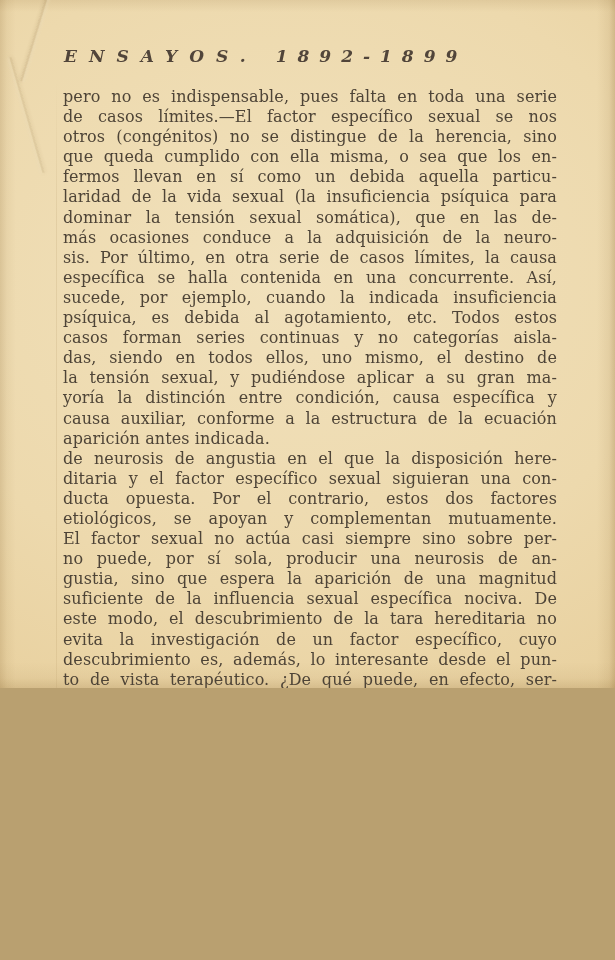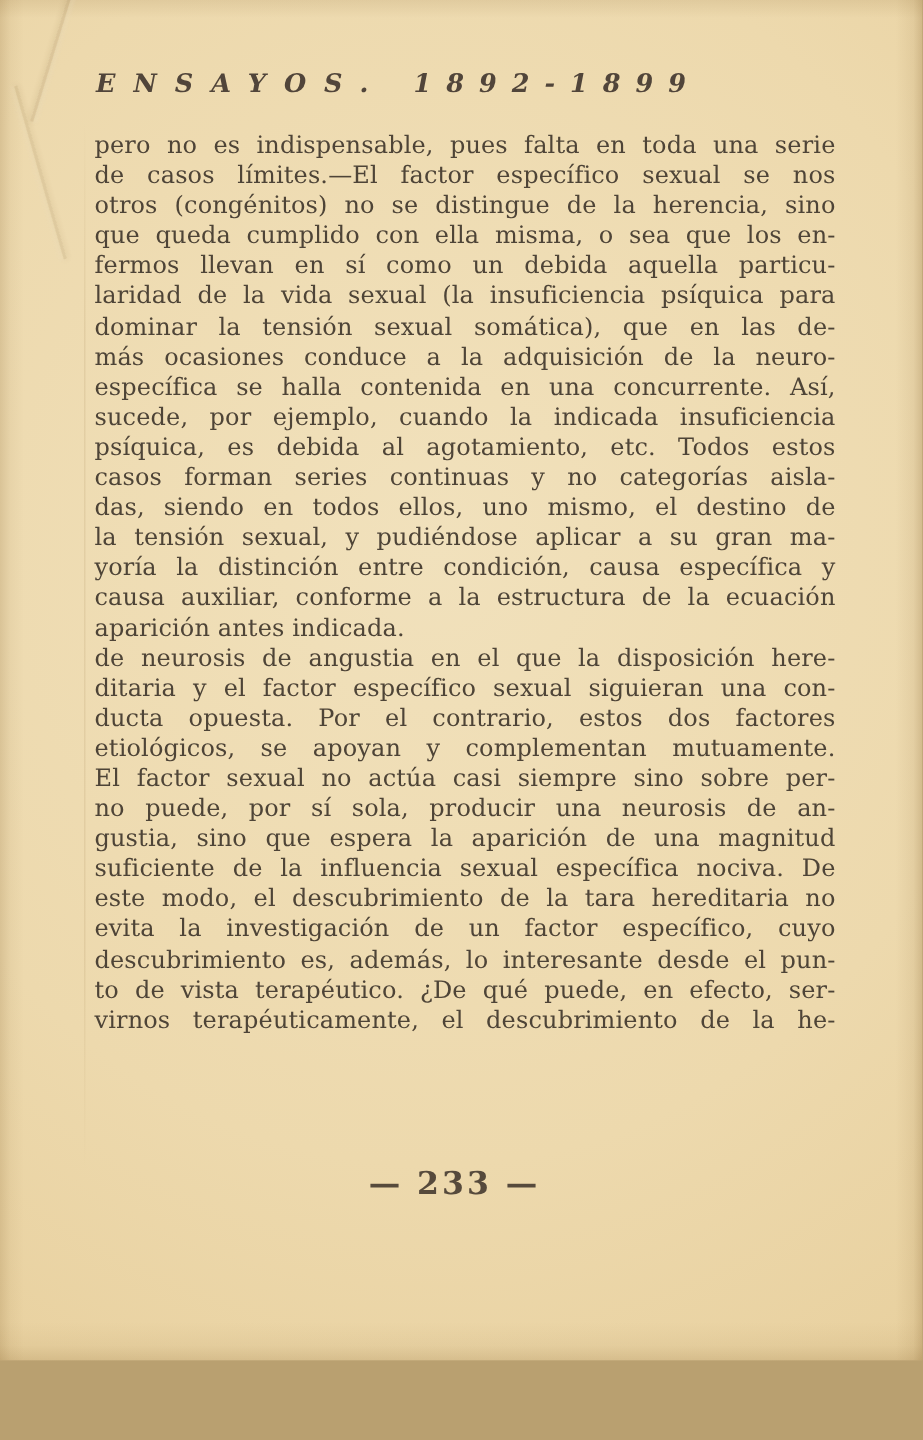--- a/index.html
+++ b/index.html
@@ -1,18 +1,18 @@
 <!DOCTYPE html>
 <html><head>
 <meta charset="utf-8">
 <style>
   html,body{margin:0;padding:0;background:#b9a070;}
   .page{
     position:relative;
-    width:615px;height:907px;
+    width:615px;height:688px;
     overflow:hidden;
     font-family:"DejaVu Serif","Liberation Serif",serif;
     background:
       linear-gradient(to right, rgba(110,72,18,0.16) 0px, rgba(110,72,18,0.05) 7px, rgba(0,0,0,0) 16px),
       linear-gradient(to left,  rgba(110,72,18,0.22) 0px, rgba(110,72,18,0.08) 6px, rgba(0,0,0,0) 18px),
       linear-gradient(to bottom,rgba(110,72,18,0.10) 0px, rgba(0,0,0,0) 12px),
       linear-gradient(to top,   rgba(110,72,18,0.16) 0px, rgba(110,72,18,0.05) 10px, rgba(0,0,0,0) 26px),
       radial-gradient(ellipse 130% 95% at 47% 40%, #f1e1bc 0%, #edd9ad 48%, #e8d09e 76%, #debf82 100%);
   }
   
@@ -80,20 +80,21 @@
 
   <div class="textblock">
       <div class="line">pero no es indispensable, pues falta en toda una serie</div>
       <div class="line">de casos límites.—El factor específico sexual se nos</div>
       <div class="line">otros (congénitos) no se distingue de la herencia, sino</div>
       <div class="line">que queda cumplido con ella misma, o sea que los en-</div>
       <div class="line">fermos llevan en sí como un debida aquella particu-</div>
       <div class="line">laridad de la vida sexual (la insuficiencia psíquica para</div>
       <div class="line">dominar la tensión sexual somática), que en las de-</div>
       <div class="line">más ocasiones conduce a la adquisición de la neuro-</div>
+      <div class="line">sis. Por último, en otra serie de casos límites, la causa</div>
       <div class="line">específica se halla contenida en una concurrente. Así,</div>
       <div class="line">sucede, por ejemplo, cuando la indicada insuficiencia</div>
       <div class="line">psíquica, es debida al agotamiento, etc. Todos estos</div>
       <div class="line">casos forman series continuas y no categorías aisla-</div>
       <div class="line">das, siendo en todos ellos, uno mismo, el destino de</div>
       <div class="line">la tensión sexual, y pudiéndose aplicar a su gran ma-</div>
       <div class="line">yoría la distinción entre condición, causa específica y</div>
       <div class="line">causa auxiliar, conforme a la estructura de la ecuación</div>
       <div class="line noj">aparición antes indicada.</div>
       <div class="line">de neurosis de angustia en el que la disposición here-</div>

